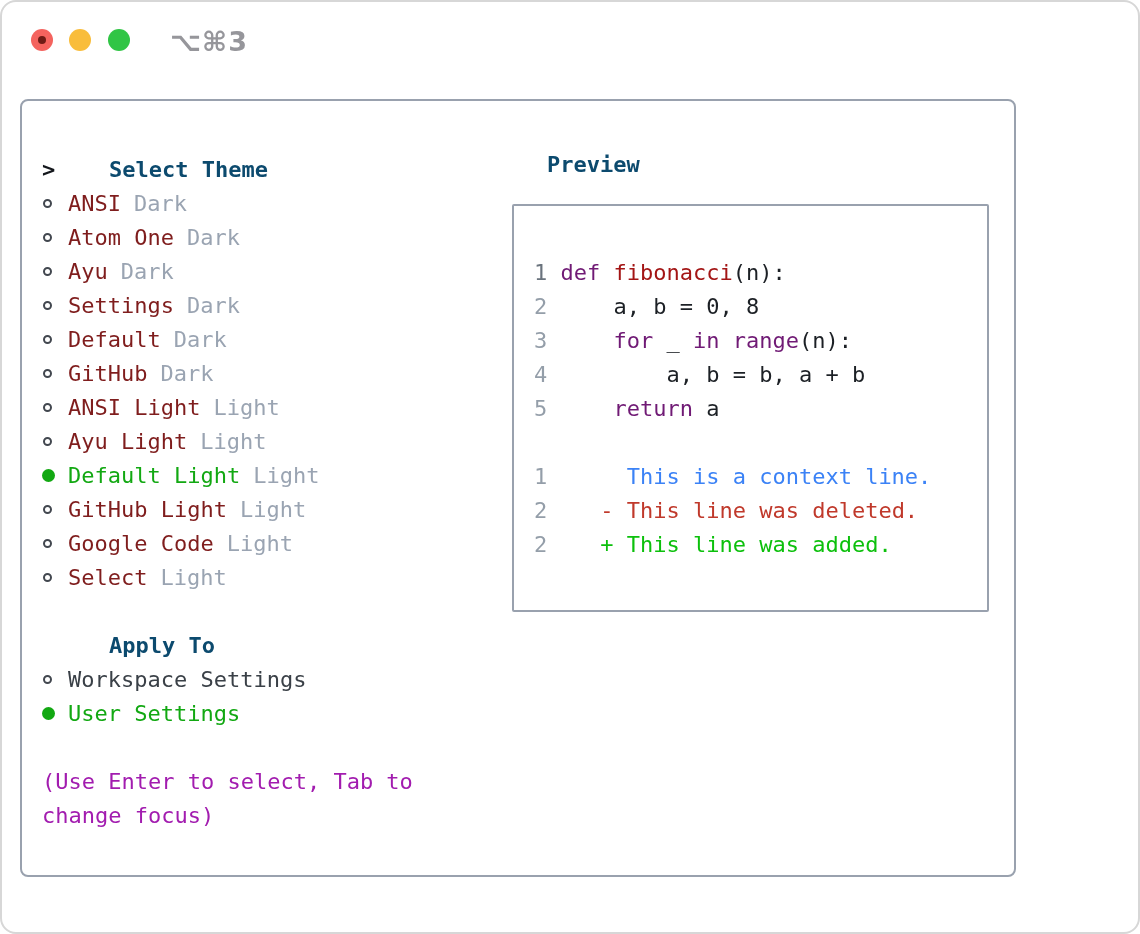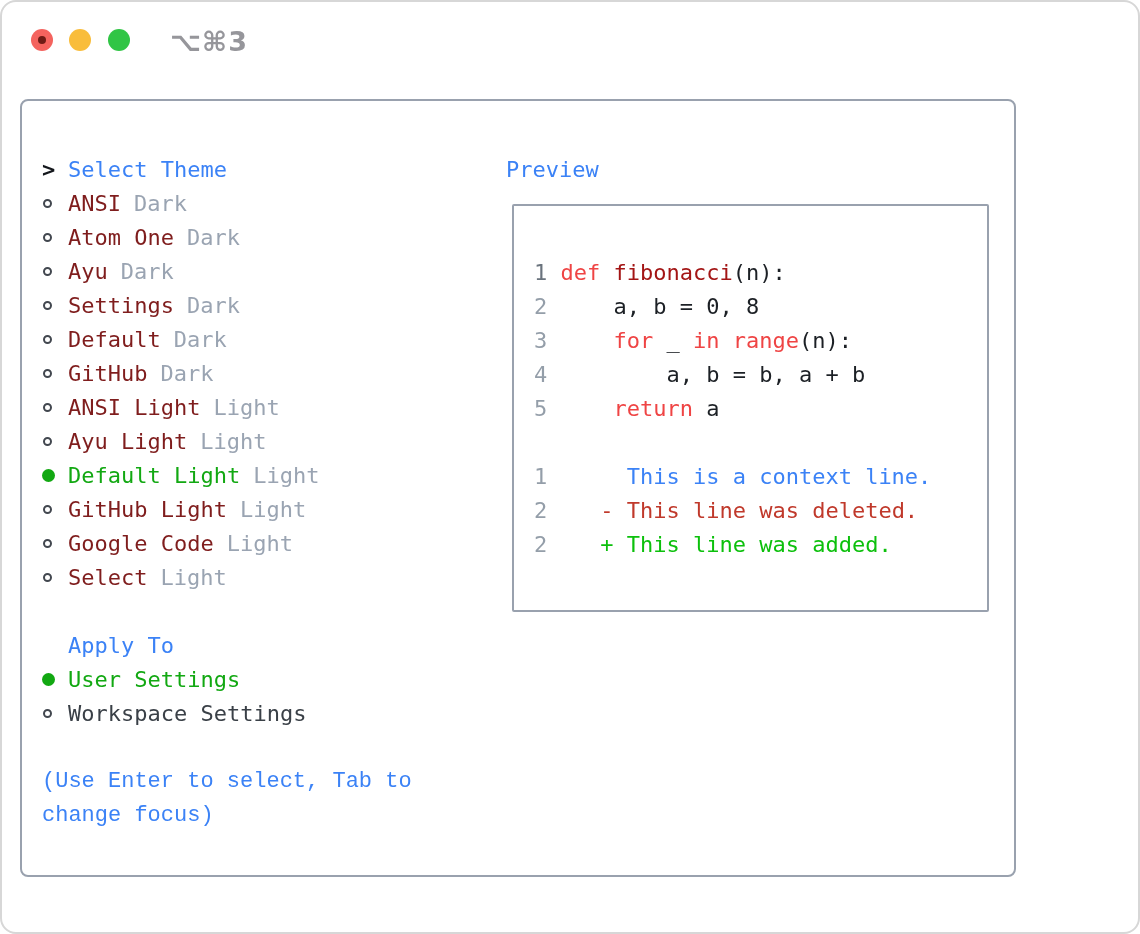--- a/index.html
+++ b/index.html
@@ -29,45 +29,45 @@
   
   .panel {
     position: absolute; left: 18px; top: 97px; width: 996px; height: 778px;
     border: 2px solid #99a1ae; border-radius: 8px; background: #ffffff;
   }
 
   .left-col { position: absolute; left: 20px; top: 51px; width: 450px; }
   .row { height: 34px; display: flex; align-items: center; white-space: pre; }
   .marker { display: inline-flex; width: 26px; justify-content: flex-start; align-items: center; flex: none; }
   .prefix { font-weight: 700; color: #14171c; }
-  .title { font-weight: 400; color: #3b82f6; }
+  .title { font-weight: 700; color: #0c4a6e; margin-left: 41px; }
   .circle { width: 9px; height: 9px; border: 2px solid #42474f; border-radius: 50%; display: inline-block; margin-left: 1px; }
   .dot-filled { width: 13px; height: 13px; border-radius: 50%; background: #12a812; display: inline-block; }
   .theme-name { color: #7f1d1d; }
   .theme-name.sel { color: #12a812; }
   .variant { color: #9aa4b2; margin-left: 13px; }
   .apply-label { color: #3a4047; }
   .apply-label.sel { color: #12a812; }
   .blankrow { height: 34px; }
-  .hint-line { height: 34px; display: flex; align-items: center; color: #3b82f6; white-space: pre; font-family: Liberation Mono, monospace; }
+  .hint-line { height: 34px; display: flex; align-items: center; color: #a21caf; white-space: pre; }
 
   
   .right-col { position: absolute; left: 484px; top: 51px; width: 500px; }
-  .preview-title-row { height: 34px; display: flex; align-items: center; }
+  .preview-title-row { height: 34px; display: flex; align-items: flex-start; }
   .preview-box {
     position: absolute; left: 6px; top: 52px; width: 477px; height: 408px;
     border: 2px solid #99a1ae; border-radius: 2px; background: #ffffff;
     padding: 49px 0 0 20px; overflow: hidden;
   }
   .code-line { height: 34px; display: flex; align-items: center; white-space: pre; }
   .code-line span { white-space: pre; }
   .ln    { color: #949ea9; }
   .ln-hl { color: #6a737d; }
   .plain { color: #1c2025; }
-  .kw    { color: #ef4444; }
+  .kw    { color: #701a75; }
   .fn    { color: #a31515; }
   .ctx   { color: #3b82f6; }
   .del   { color: #c0392b; }
   .add   { color: #0cc00c; text-align: center; }
 </style>
 </head>
 <body>
 
 <div class="page">
 
@@ -104,22 +104,22 @@
         </div>
 
       <div class="blankrow"></div>
 
       <div class="row">
         <span class="marker"></span>
         <span class="title">Apply To</span>
       </div>
 
       <div id="apply-list">
+          <div class="row"><span class="marker"><span class="circle"></span></span><span class="apply-label">Workspace Settings</span></div>
           <div class="row"><span class="marker"><span class="dot-filled"></span></span><span class="apply-label sel">User Settings</span></div>
-          <div class="row"><span class="marker"><span class="circle"></span></span><span class="apply-label">Workspace Settings</span></div>
         </div>
 
       <div class="blankrow"></div>
 
       <div id="hint">
           <div class="hint-line">(Use Enter to select, Tab to</div>
           <div class="hint-line">change focus)</div>
         </div>
     </div>
 

